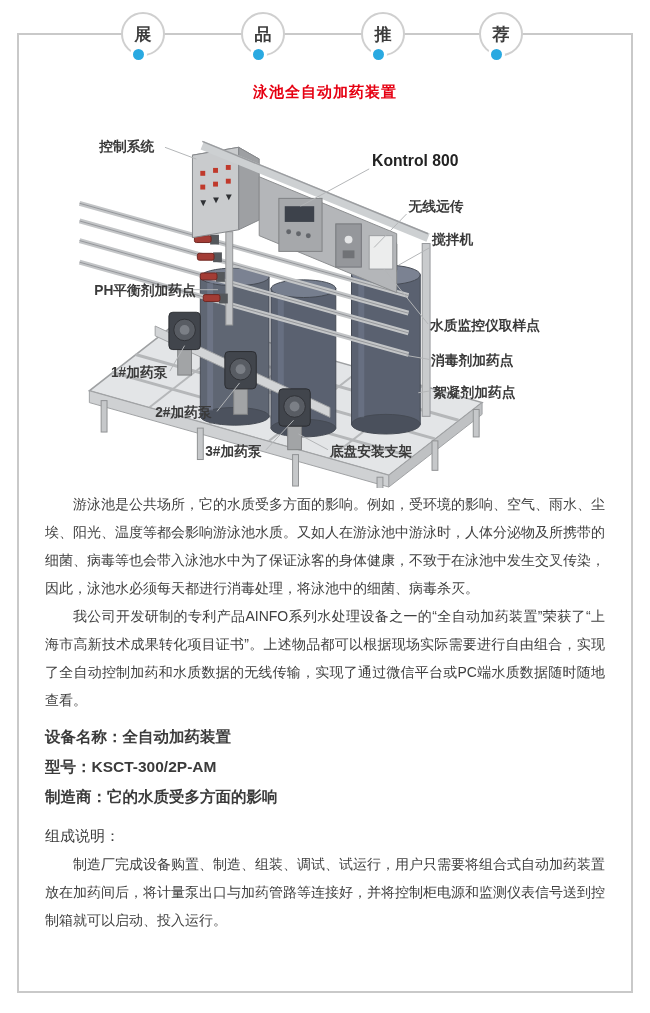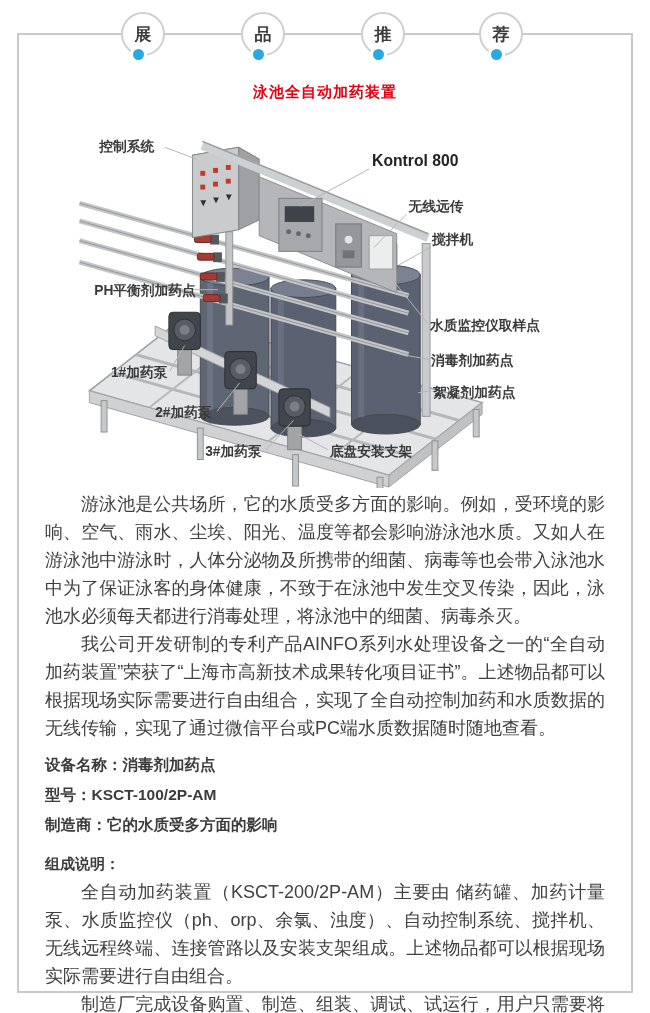--- a/index.html
+++ b/index.html
@@ -18,26 +18,26 @@
   .title{margin-top:48px;text-align:center;font-size:15px;font-weight:bold;
          letter-spacing:1px;}
   
   .diagram{display:block;margin:8px auto 0;}
   .dlabel{font-size:14px;font-weight:bold;fill:#3a3a3a;}
   .dlabel-en{font-size:16px;font-weight:600;fill:#222;}
   .leader{stroke:#b3b5b7;stroke-width:1;fill:none;}
   
   .content{padding:0 26px;}
   .content p{margin:0;text-indent:2em;text-align:justify;
-             font-size:18px;line-height:28px;color:#404040;}
+             font-size:14px;line-height:28px;color:#404040;}
   .content p.first{margin-top:2px;}
   .specs{margin-top:8px;}
   .spec-line{font-size:15.5px;font-weight:bold;line-height:30px;color:#3b3b3b;}
   .comp{margin-top:10px;}
-  .comp-heading{font-size:15px;font-weight:bold;line-height:28px;color:#3b3b3b;}
+  .comp-heading{font-size:15px;font-weight:normal;line-height:28px;color:#3b3b3b;}
 </style>
 </head>
 <body>
 
 <div class="container">
 
   <div>
     <div class="badge" style="left:102px">
       <span>展</span>
       <span class="dot" style="background: rgb(41, 169, 225);"></span>
@@ -224,25 +224,24 @@
       <text class="dlabel" x="173" y="352">3#加药泵</text>
       <text class="dlabel" x="300" y="352">底盘安装支架</text>
     </g>
   </svg>
 
   <div class="content">
     <p class="first">游泳池是公共场所，它的水质受多方面的影响。例如，受环境的影响、空气、雨水、尘埃、阳光、温度等都会影响游泳池水质。又如人在游泳池中游泳时，人体分泌物及所携带的细菌、病毒等也会带入泳池水中为了保证泳客的身体健康，不致于在泳池中发生交叉传染，因此，泳池水必须每天都进行消毒处理，将泳池中的细菌、病毒杀灭。</p>
     <p>我公司开发研制的专利产品AINFO系列水处理设备之一的“全自动加药装置”荣获了“上海市高新技术成果转化项目证书”。上述物品都可以根据现场实际需要进行自由组合，实现了全自动控制加药和水质数据的无线传输，实现了通过微信平台或PC端水质数据随时随地查看。</p>
 
     <div class="specs">
-      <div class="spec-line">设备名称：消毒剂加药点</div>
-      <div class="spec-line">型号：KSCT-100/2P-AM</div>
+      <div class="spec-line">设备名称：全自动加药装置</div>
+      <div class="spec-line">型号：KSCT-300/2P-AM</div>
       <div class="spec-line">制造商：它的水质受多方面的影响</div>
     </div>
 
     <div class="comp">
       <div class="comp-heading">组成说明：</div>
-      <p>全自动加药装置（KSCT-200/2P-AM）主要由 储药罐、加药计量泵、水质监控仪（ph、orp、余氯、浊度）、自动控制系统、搅拌机、无线远程终端、连接管路以及安装支架组成。上述物品都可以根据现场实际需要进行自由组合。</p>
       <p>制造厂完成设备购置、制造、组装、调试、试运行，用户只需要将组合式自动加药装置放在加药间后，将计量泵出口与加药管路等连接好，并将控制柜电源和监测仪表信号送到控制箱就可以启动、投入运行。</p>
     </div>
   </div>
 
 </div>
 
 </body></html>

